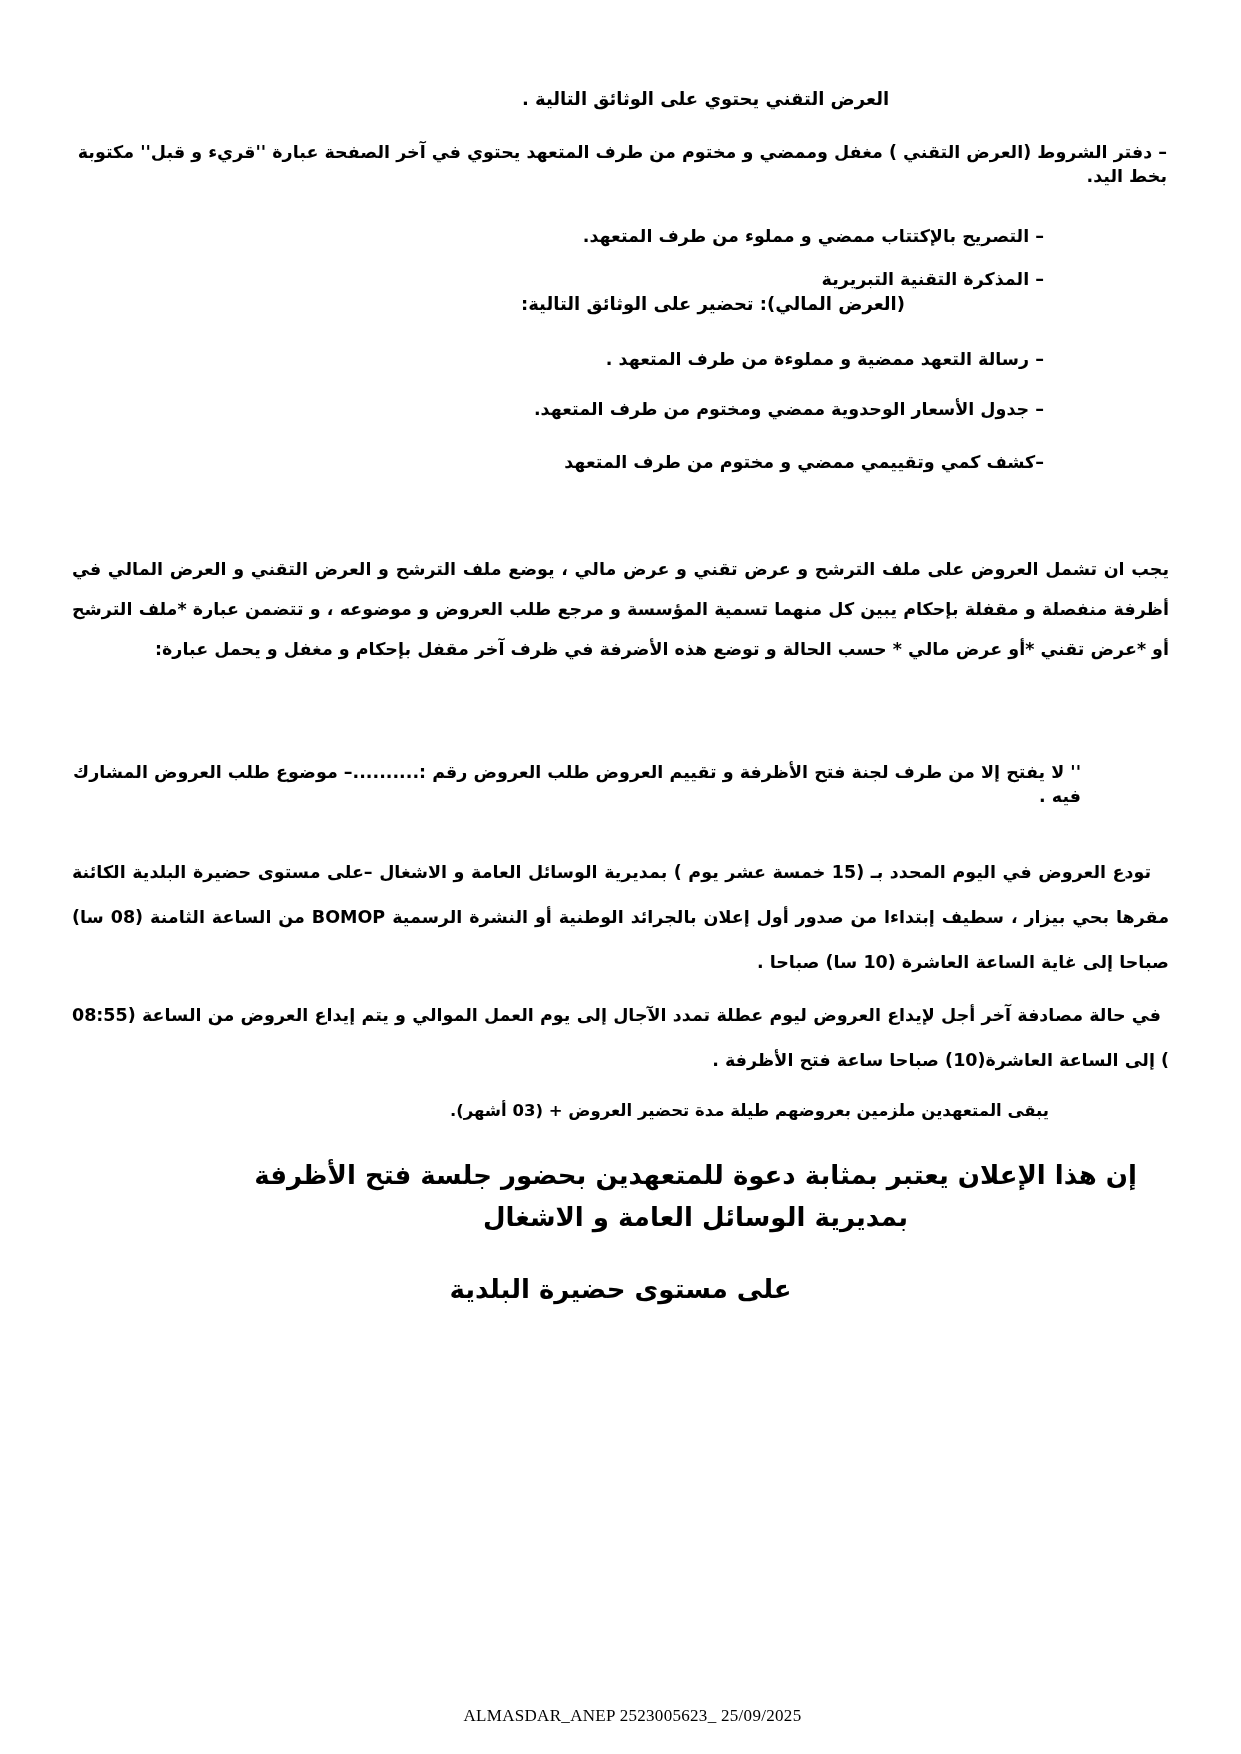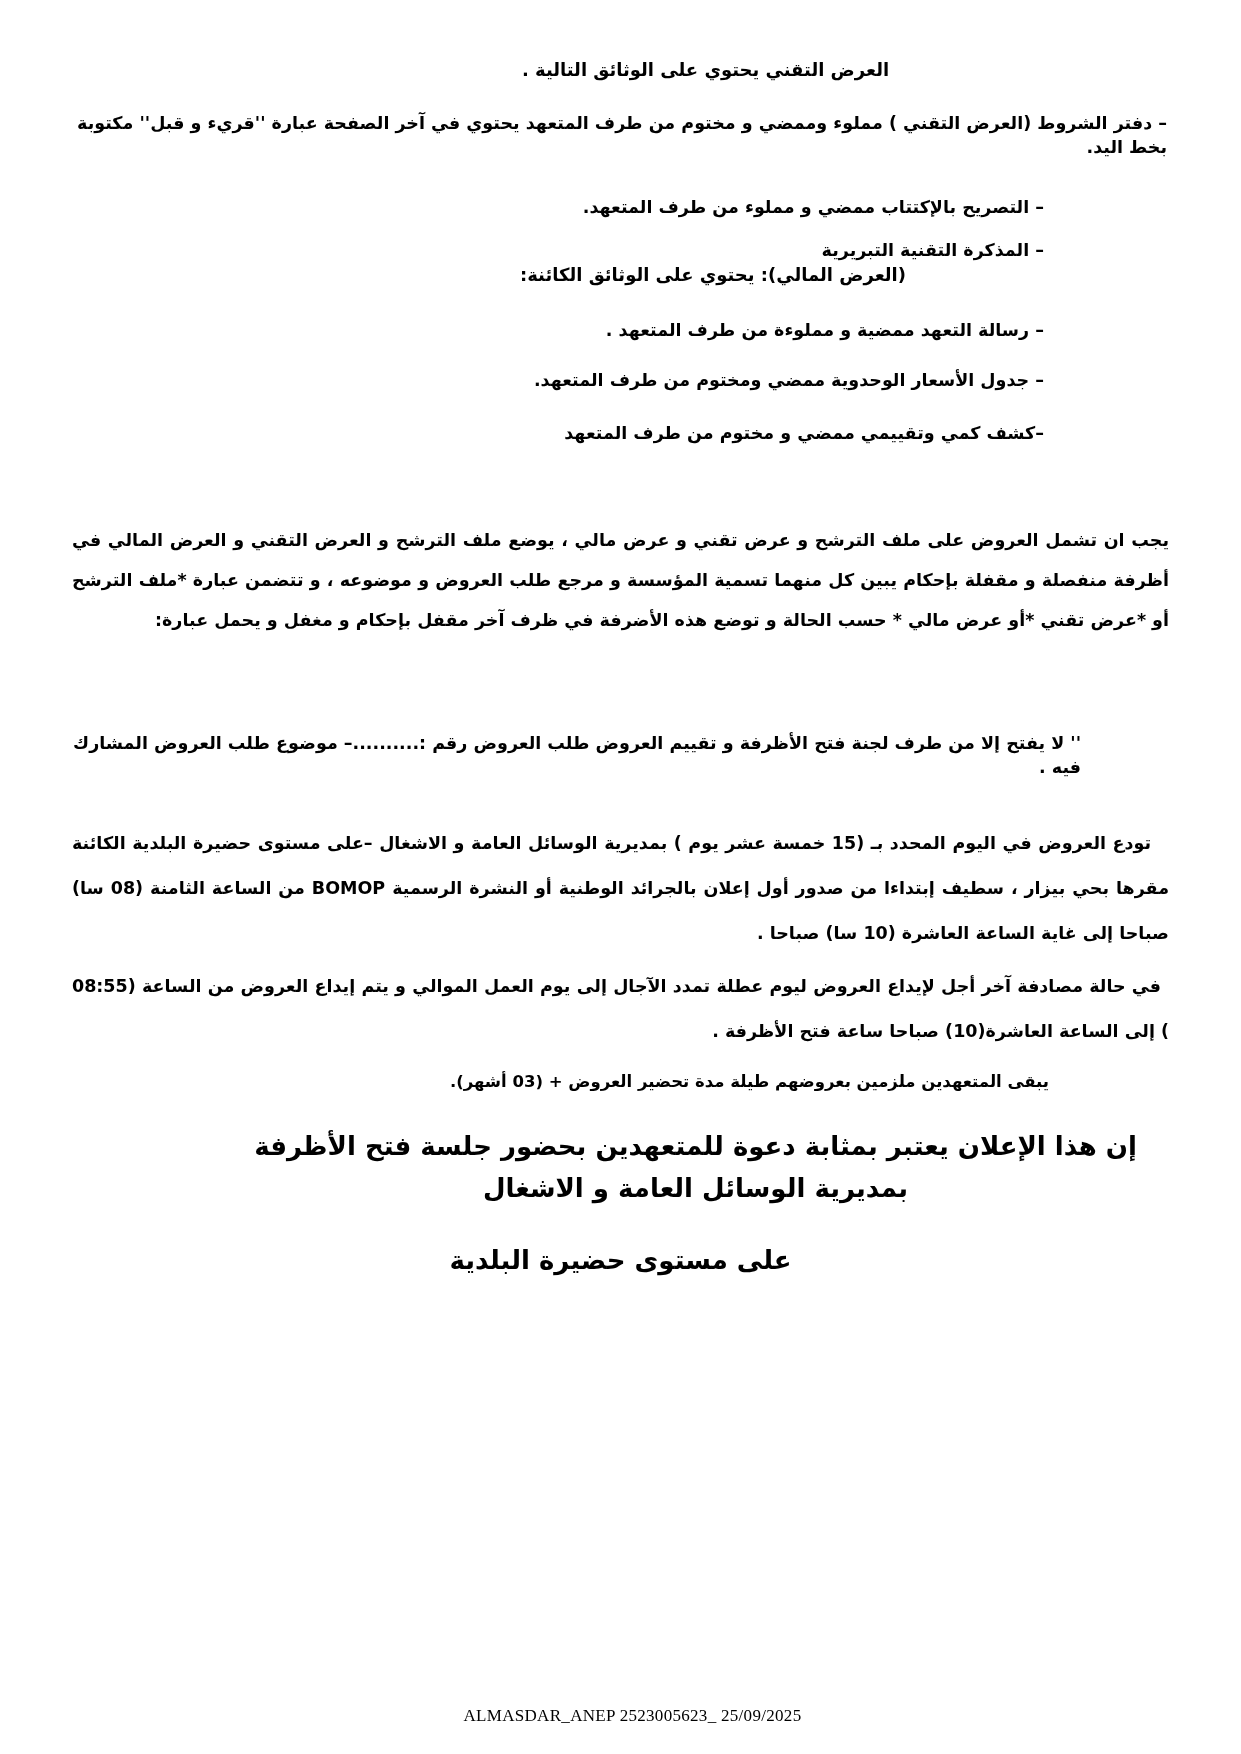--- a/index.html
+++ b/index.html
@@ -11,21 +11,21 @@
     width: 1241px;
     height: 1754px;
     position: relative;
     color: #000000;
     font-family: "DejaVu Sans", sans-serif;
     font-weight: 700;
     direction: rtl;
     overflow: hidden;
   }
   .page {
-    padding: 58px 72px 0 72px;
+    padding: 87px 72px 0 72px;
     box-sizing: border-box;
     width: 1241px;
     height: 1754px;
     position: relative;
   }
   .line {
     font-size: 17.5px;
     line-height: 1.35;
   }
   
@@ -101,27 +101,27 @@
     letter-spacing: 0.3px;
   }
 </style>
 </head>
 <body>
 
 <div class="page">
 
   <p class="line section-heading tech-heading">العرض التقني يحتوي على الوثائق التالية .</p>
 
-  <p class="line doc-item item-flush">– دفتر الشروط (العرض التقني )  مملوء وممضي و مختوم من طرف المتعهد يحتوي في آخر الصفحة عبارة ''قريء و قبل'' مكتوبة بخط اليد.</p>
+  <p class="line doc-item item-flush">– دفتر الشروط (العرض التقني )  مغفل وممضي و مختوم من طرف المتعهد يحتوي في آخر الصفحة عبارة ''قريء و قبل'' مكتوبة بخط اليد.</p>
 
   <p class="line doc-item item-ind tech-item-2">– التصريح بالإكتتاب ممضي و مملوء من طرف المتعهد.</p>
 
   <p class="line doc-item item-ind tech-item-3">– المذكرة التقنية التبريرية</p>
 
-  <p class="line section-heading fin-heading">(العرض المالي): يحتوي على الوثائق الكائنة:</p>
+  <p class="line section-heading fin-heading">(العرض المالي): تحضير على الوثائق التالية:</p>
 
   <p class="line doc-item item-ind fin-item-1">– رسالة التعهد ممضية و مملوءة من طرف المتعهد .</p>
 
   <p class="line doc-item item-ind fin-item-2">– جدول الأسعار الوحدوية ممضي ومختوم من طرف المتعهد.</p>
 
   <p class="line doc-item item-ind fin-item-3">–كشف كمي وتقييمي ممضي و مختوم من طرف المتعهد</p>
 
   <p class="line para envelopes-para">يجب ان تشمل العروض على ملف الترشح و عرض تقني و عرض مالي ، يوضع ملف الترشح  و العرض التقني و العرض المالي في أظرفة منفصلة و مقفلة بإحكام  يبين كل منهما تسمية المؤسسة و مرجع طلب العروض و موضوعه ، و تتضمن عبارة *ملف الترشح أو *عرض تقني *أو عرض مالي * حسب الحالة و توضع هذه الأضرفة في ظرف آخر مقفل بإحكام و مغفل و يحمل عبارة:</p>
 
   <p class="line quote-line">'' لا يفتح إلا من طرف لجنة فتح الأظرفة و تقييم العروض طلب العروض رقم :..........– موضوع طلب العروض  المشارك فيه .</p>

